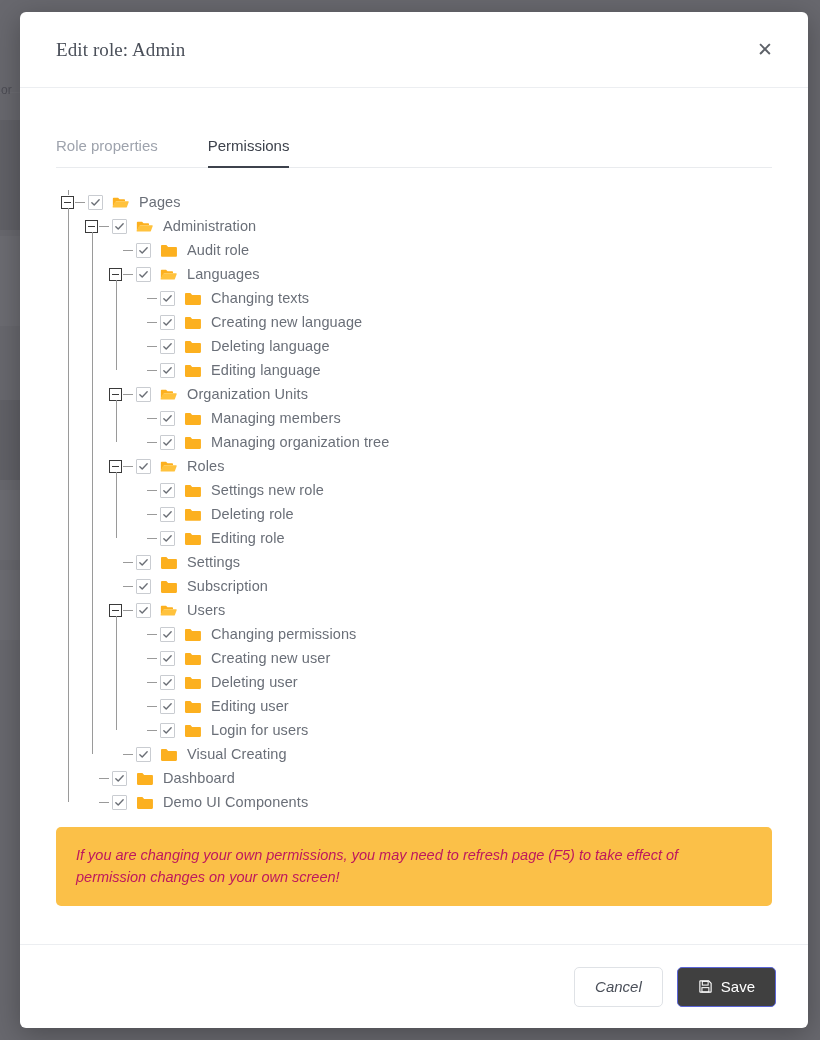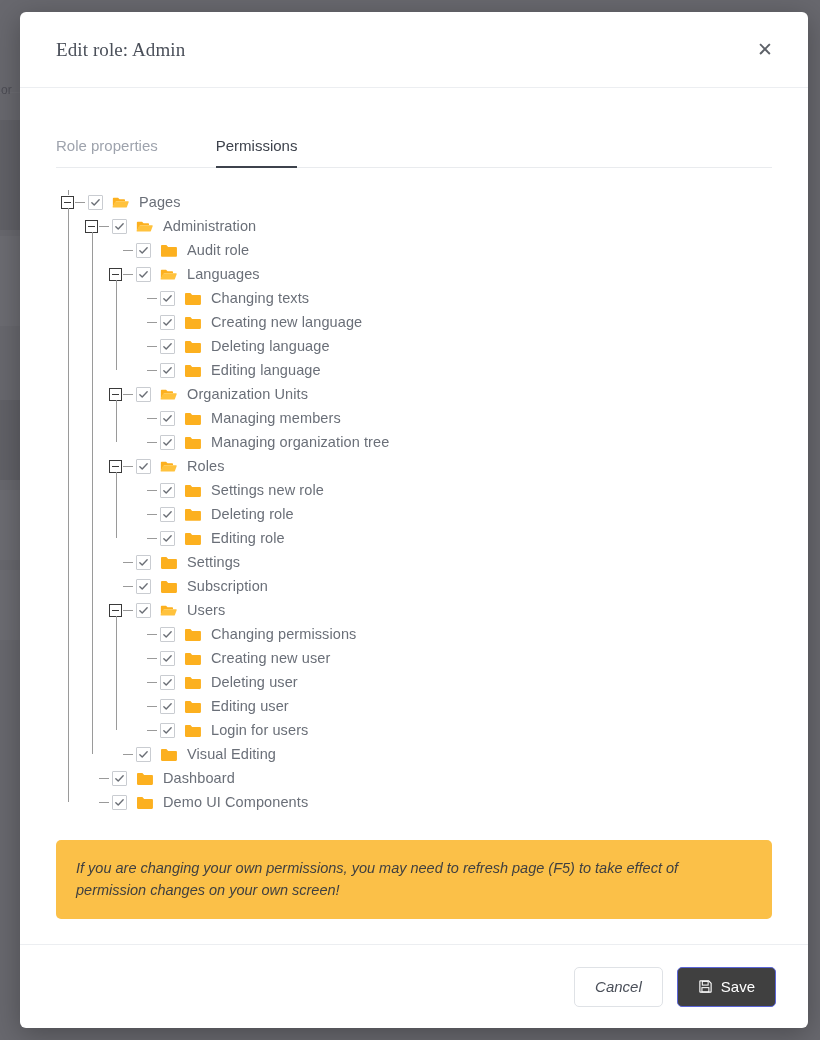--- a/index.html
+++ b/index.html
@@ -92,21 +92,21 @@
   .modal-body {
     flex: 1 1 auto;
     padding: 0 36px;
     overflow: hidden;
     position: relative;
   }
 
   
   .tabs {
     display: flex;
-    gap: 12px;
+    gap: 4px;
     border-bottom: 1px solid #e9ebee;
     height: 58px;
     align-items: flex-end;
     margin-top: 22px;
   }
   .tab {
     font-size: 15px;
     color: #9ea3ad;
     padding: 0 0 12px 0;
     margin-right: 46px;
@@ -206,25 +206,25 @@
 
   .node-label {
     margin-left: 10px;
     color: #6a6f78;
     font-size: 14.5px;
     letter-spacing: .1px;
   }
 
   
   .warning {
-    margin: 26px 0 0 0;
+    margin: 13px 0 0 0;
     background: #fbc048;
     border-radius: 5px;
     padding: 17px 20px;
-    color: #404040;
+    color: #be185d;
     font-style: italic;
     font-size: 14.5px;
     line-height: 1.55;
   }
 
   
   .modal-footer {
     flex: 0 0 84px;
     border-top: 1px solid #eceef1;
     display: flex;
@@ -667,21 +667,21 @@
           <span class="checkbox">
             <svg width="11" height="11" viewBox="0 0 12 12">
               <path d="M2 6.2 L4.6 8.8 L10 3" stroke="#6b6f76" stroke-width="1.5" fill="none" stroke-linecap="round" stroke-linejoin="round"></path>
             </svg>
           </span>
           <span class="folder">
             <svg width="17" height="15" viewBox="0 0 18 16">
               <path d="M1 3.3c0-.6.5-1.1 1.1-1.1h4.6l1.9 2h8.3c.6 0 1.1.5 1.1 1.1v8.4c0 .6-.5 1.1-1.1 1.1H2.1c-.6 0-1.1-.5-1.1-1.1V3.3z" fill="#fcb01f"></path>
             </svg>
           </span>
-          <span class="node-label">Visual Editing</span>
+          <span class="node-label">Visual Creating</span>
         </div>
         <div class="tree-row">
           <div class="indent" style="width: 29px;"></div>
           <span class="toggle-spacer"></span>
           <span class="elbow-left"></span>
           <span class="checkbox">
             <svg width="11" height="11" viewBox="0 0 12 12">
               <path d="M2 6.2 L4.6 8.8 L10 3" stroke="#6b6f76" stroke-width="1.5" fill="none" stroke-linecap="round" stroke-linejoin="round"></path>
             </svg>
           </span>

